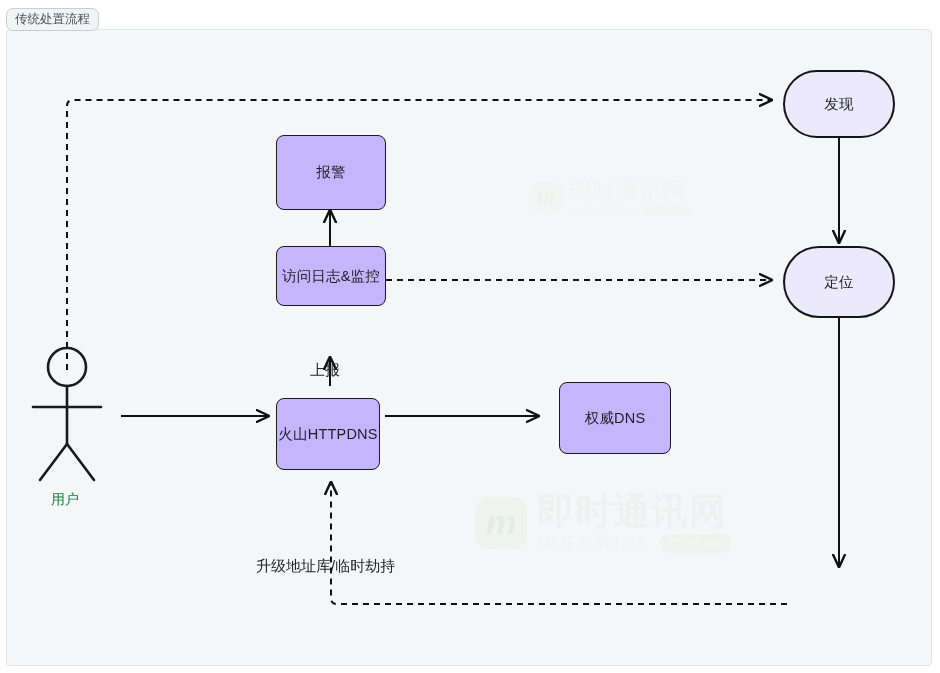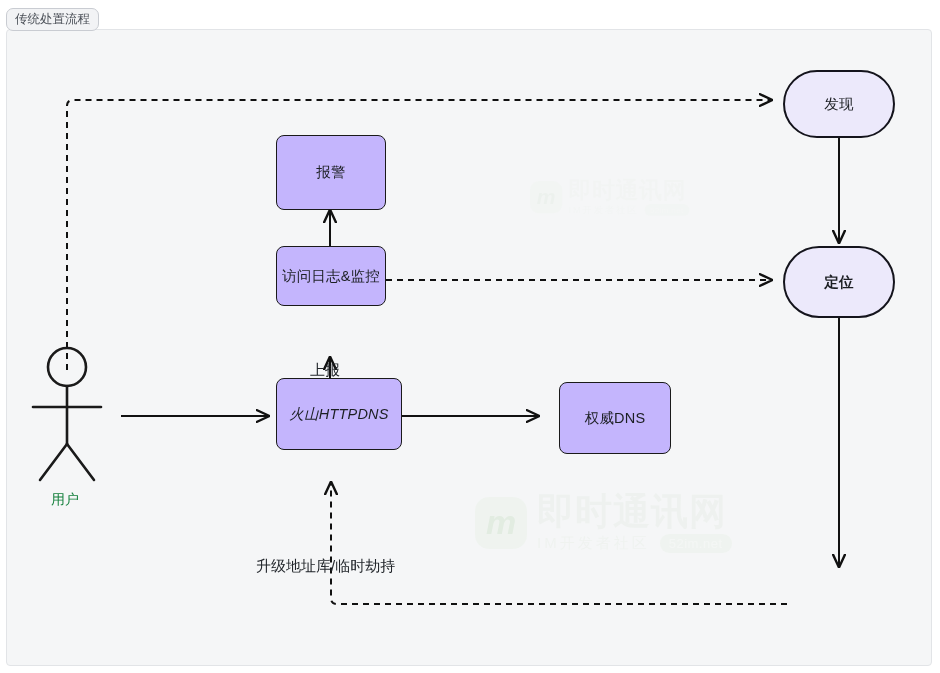--- a/index.html
+++ b/index.html
@@ -196,33 +196,33 @@
     </svg>
 
     <div class="node rect-node" style="left:269px; top:105px; width:110px; height:75px;">
       <span>报警</span>
     </div>
 
     <div class="node rect-node" style="left:269px; top:216px; width:110px; height:60px;">
       <span>访问日志&amp;监控</span>
     </div>
 
-    <div class="node rect-node" style="left:269px; top:348px; width:126px; height:72px;font-style:italic;">
+    <div class="node rect-node" style="left:269px; top:368px; width:104px; height:72px;">
       <span>火山HTTPDNS</span>
     </div>
 
     <div class="node rect-node" style="left:552px; top:352px; width:112px; height:72px;">
       <span>权威DNS</span>
     </div>
 
     <div class="node stadium-node" style="left:776px; top:40px; width:112px; height:68px;">
       <span>发现</span>
     </div>
 
-    <div class="node stadium-node" style="left:776px; top:216px; width:112px; height:72px;font-weight:bold;">
+    <div class="node stadium-node" style="left:776px; top:216px; width:112px; height:72px;">
       <span>定位</span>
     </div>
 
 
     <div class="actor-label" style="left:44px; top:461px;">用户</div>
 
     <div class="edge-label" style="left:303px; top:331px;">上报</div>
 
     <div class="edge-label" style="left:249px; top:527px;">升级地址库/临时劫持</div>
 

